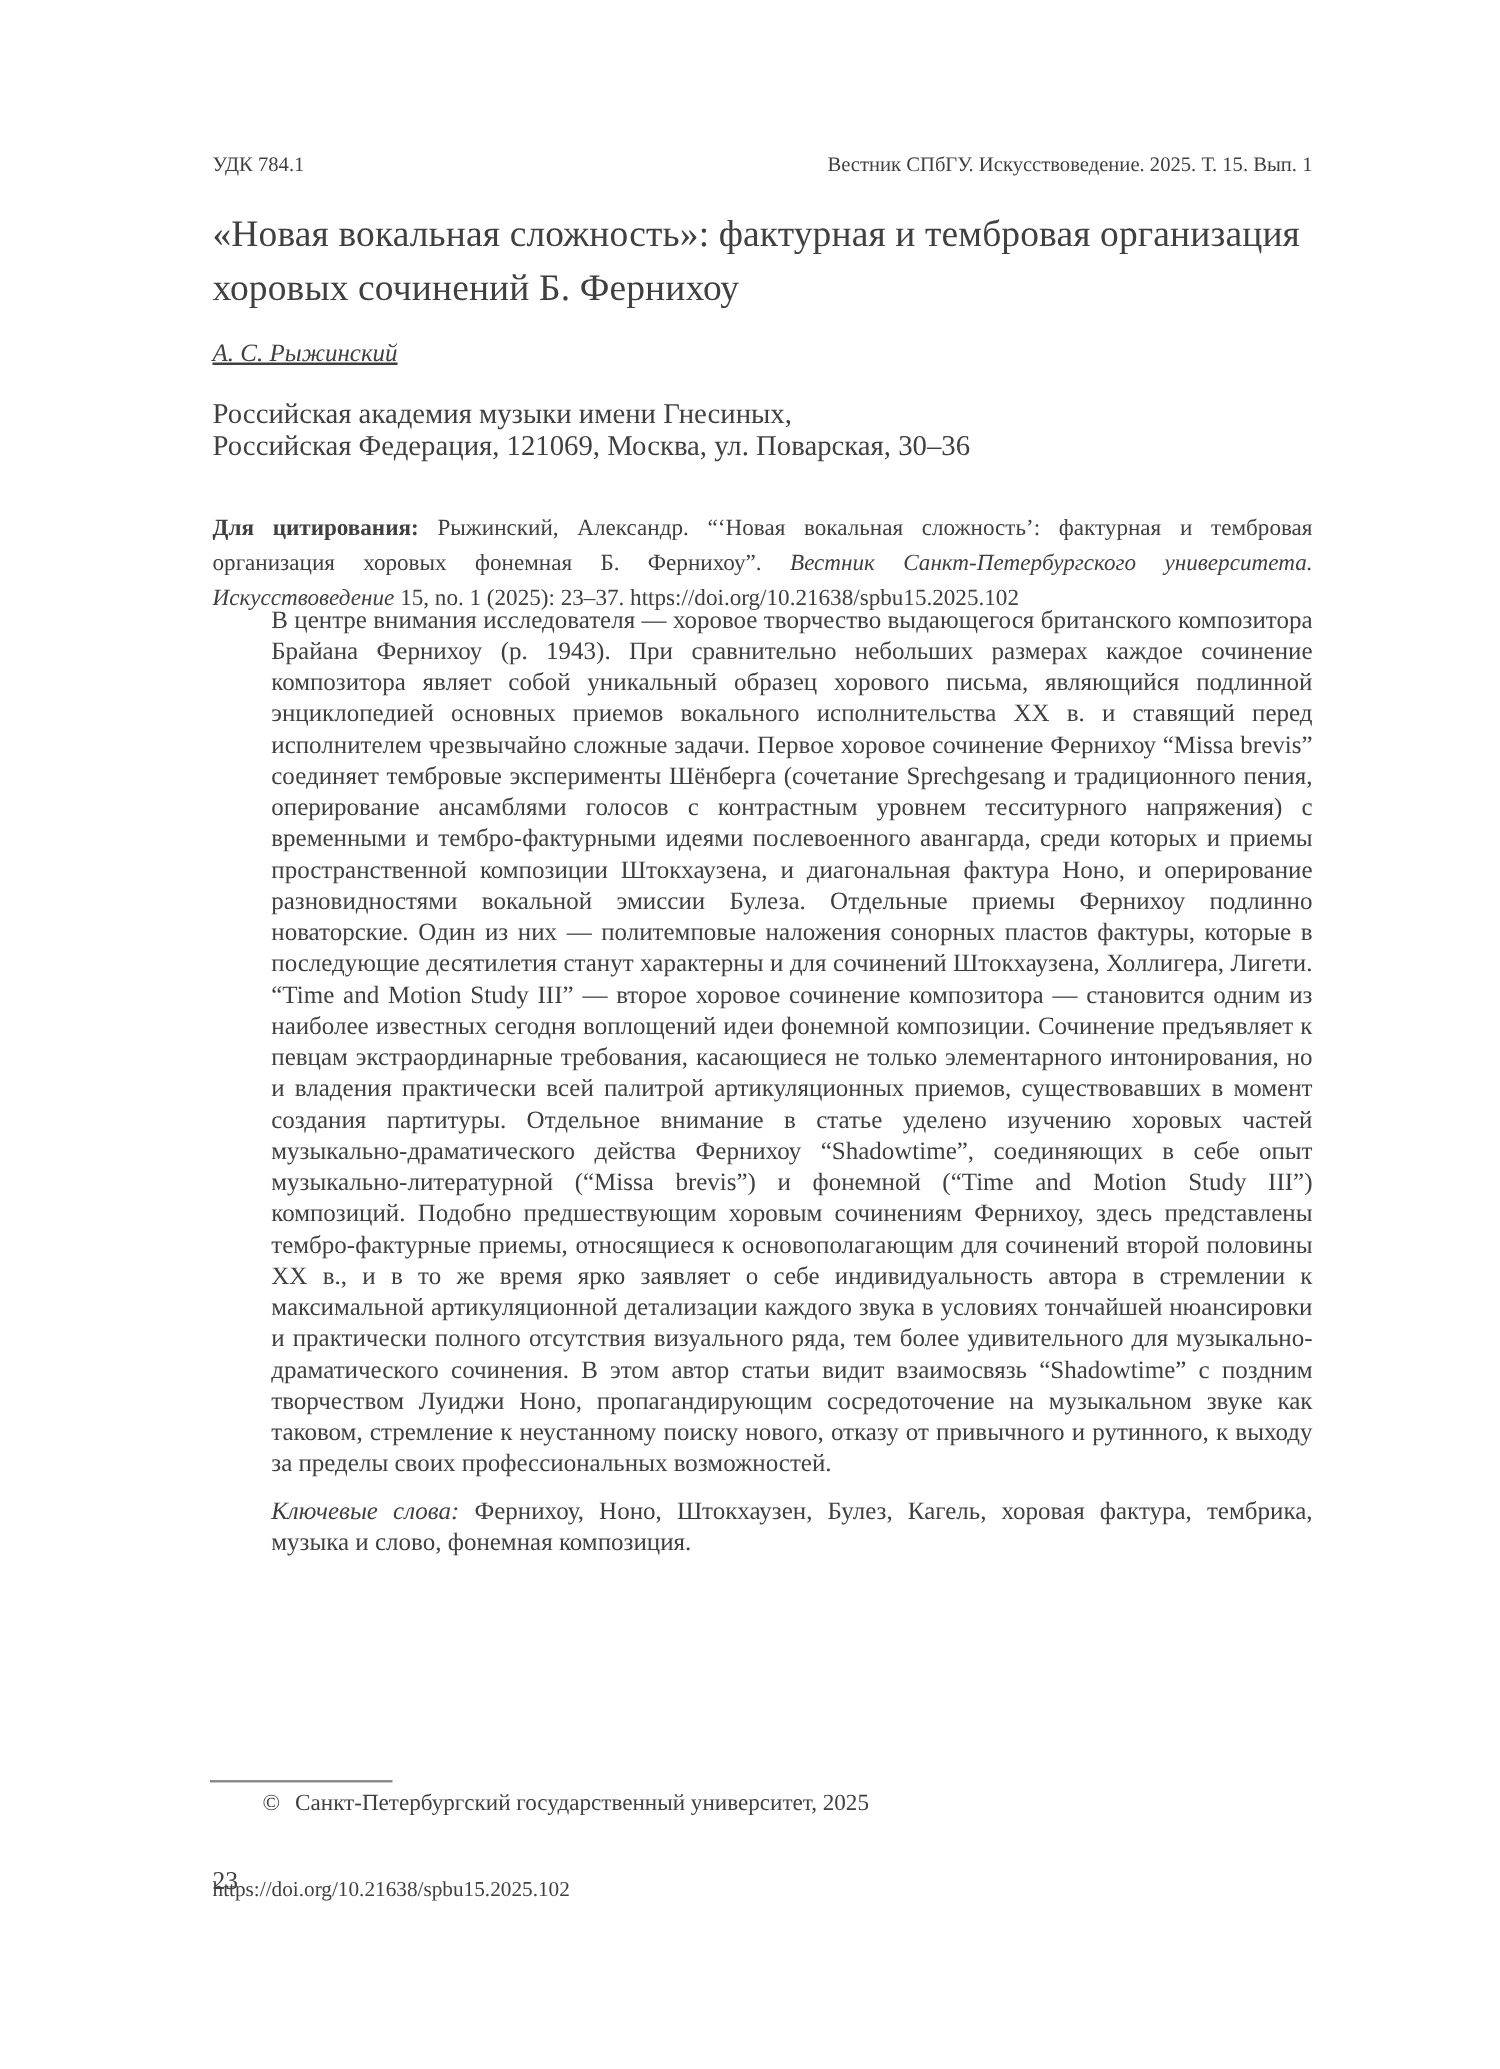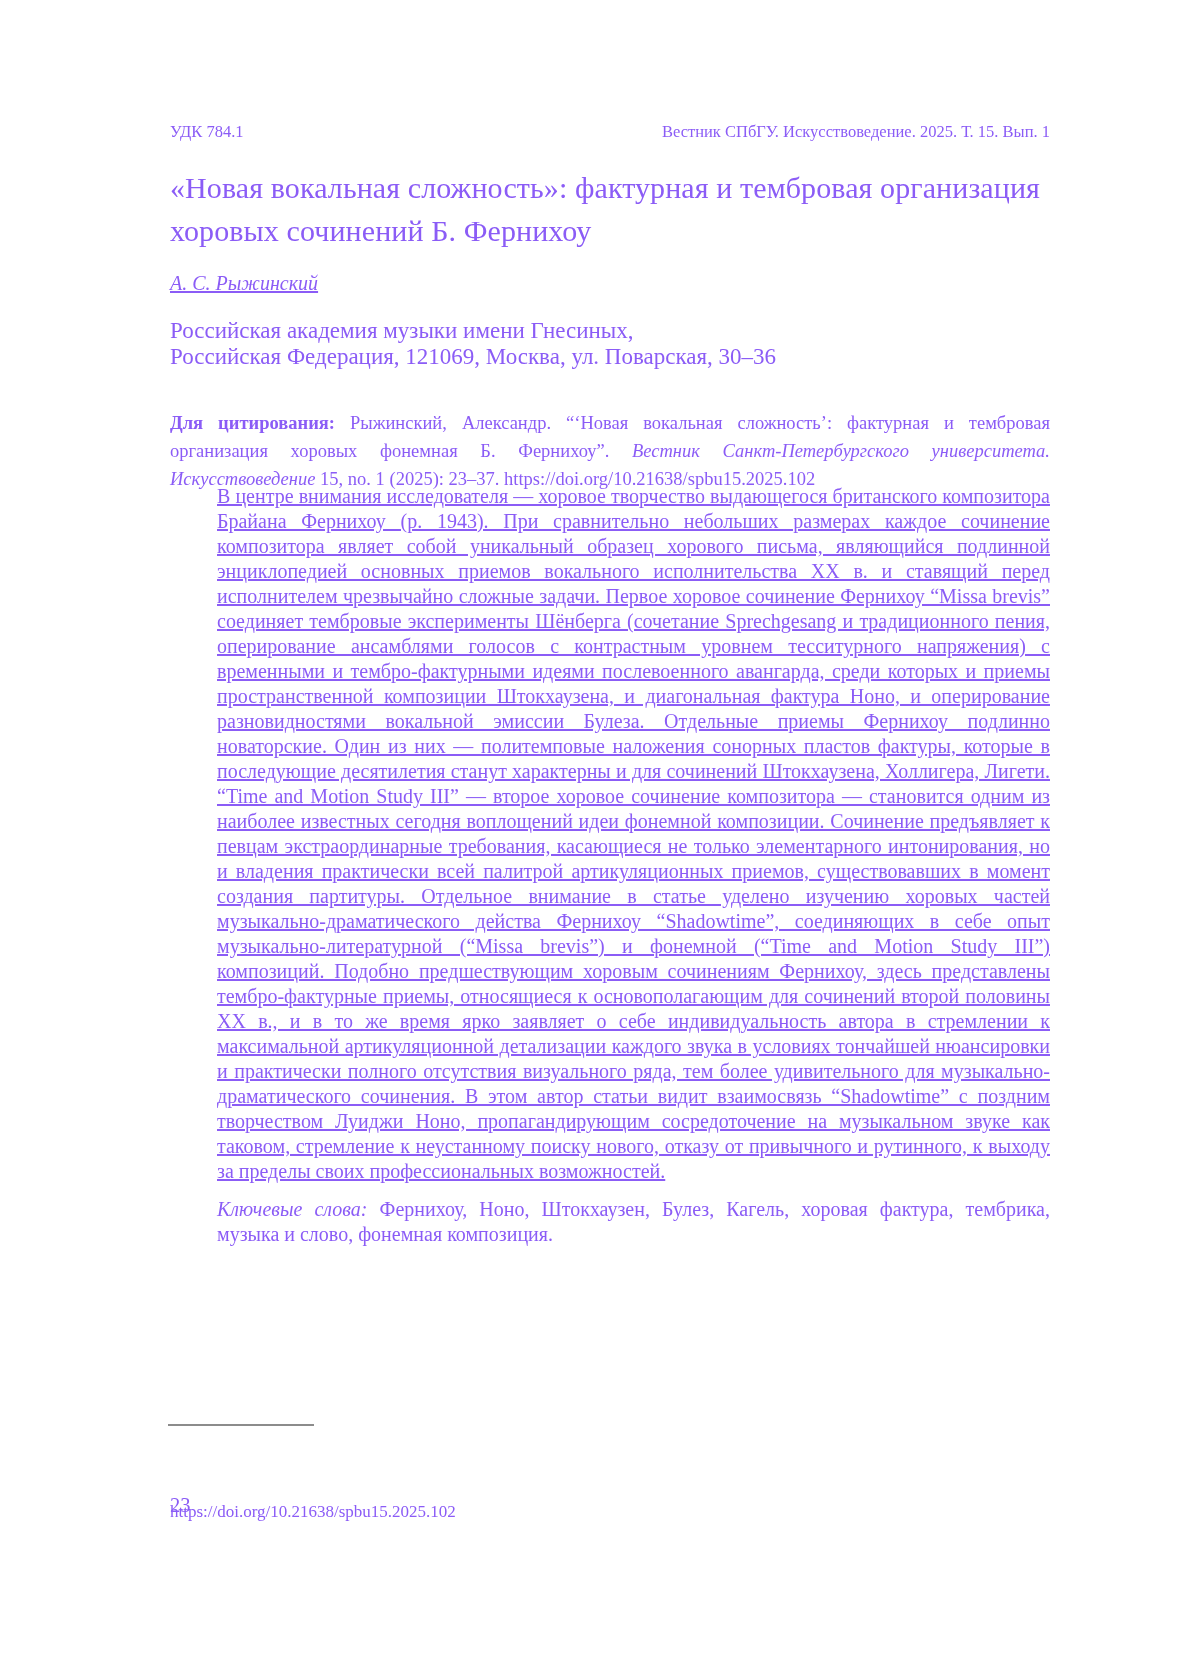--- a/index.html
+++ b/index.html
@@ -6,21 +6,21 @@
     margin: 0;
     padding: 0;
     background: #e8e8e8;
   }
   .page {
     position: relative;
     width: 1200px;
     height: 1655px;
     margin: 0 auto;
     background: #ffffff;
-    color: #8b5cf6;
+    color: #404040;
     font-family: "Liberation Serif", "DejaVu Serif", serif;
     overflow: hidden;
   }
   .content-block {
     position: absolute;
     left: 170px;
     width: 880px;
   }
   .page-header {
     top: 122px;
@@ -59,21 +59,20 @@
   .abstract-wrap {
     top: 484px;
     left: 217px;
     width: 833px;
   }
   .abstract-text {
     margin: 0;
     font-size: 20px;
     line-height: 25px;
     text-align: justify;
-    text-decoration: underline;
   }
   .keywords {
     margin: 13px 0 0 0;
     font-size: 20px;
     line-height: 25px;
     text-align: justify;
   }
   .keywords .kw-label { font-style: italic; }
   .footnote-rule {
     position: absolute;
@@ -130,20 +129,23 @@
 
   <div class="abstract-wrap content-block">
     <p class="abstract-text">В центре внимания исследователя — хоровое творчество выдающегося британского композитора Брайана Фернихоу (р. 1943). При сравнительно небольших размерах каждое сочинение композитора являет собой уникальный образец хорового письма, являющийся подлинной энциклопедией основных приемов вокального исполнительства XX в. и ставящий перед исполнителем чрезвычайно сложные задачи. Первое хоровое сочинение Фернихоу “Missa brevis” соединяет тембровые эксперименты Шёнберга (сочетание Sprechgesang и традиционного пения, оперирование ансамблями голосов с контрастным уровнем тесситурного напряжения) с временными и тембро-фактурными идеями послевоенного авангарда, среди которых и приемы пространственной композиции Штокхаузена, и диагональная фактура Ноно, и оперирование разновидностями вокальной эмиссии Булеза. Отдельные приемы Фернихоу подлинно новаторские. Один из них — политемповые наложения сонорных пластов фактуры, которые в последующие десятилетия станут характерны и для сочинений Штокхаузена, Холлигера, Лигети. “Time and Motion Study III” — второе хоровое сочинение композитора — становится одним из наиболее известных сегодня воплощений идеи фонемной композиции. Сочинение предъявляет к певцам экстраординарные требования, касающиеся не только элементарного интонирования, но и владения практически всей палитрой артикуляционных приемов, существовавших в момент создания партитуры. Отдельное внимание в статье уделено изучению хоровых частей музыкально-драматического действа Фернихоу “Shadowtime”, соединяющих в себе опыт музыкально-литературной (“Missa brevis”) и фонемной (“Time and Motion Study III”) композиций. Подобно предшествующим хоровым сочинениям Фернихоу, здесь представлены тембро-фактурные приемы, относящиеся к основополагающим для сочинений второй половины XX в., и в то же время ярко заявляет о себе индивидуальность автора в стремлении к максимальной артикуляционной детализации каждого звука в условиях тончайшей нюансировки и практически полного отсутствия визуального ряда, тем более удивительного для музыкально-драматического сочинения. В этом автор статьи видит взаимосвязь “Shadowtime” с поздним творчеством Луиджи Ноно, пропагандирующим сосредоточение на музыкальном звуке как таковом, стремление к неустанному поиску нового, отказу от привычного и рутинного, к выходу за пределы своих профессиональных возможностей.</p>
     <p class="keywords">
       <span class="kw-label">Ключевые слова:</span><span> Фернихоу, Ноно, Штокхаузен, Булез, Кагель, хоровая фактура, тембрика, музыка и слово, фонемная композиция.</span>
     </p>
   </div>
 
   <div class="footnote-rule"></div>
 
+  <div class="content-block copyright-line">
+    <span class="copyright-symbol">©</span><span>Санкт-Петербургский государственный университет, 2025</span>
+  </div>
 
   <div class="content-block footer-doi">
     <span class="plain-link">https://doi.org/10.21638/spbu15.2025.102</span>
   </div>
 
   <div class="content-block page-number">23</div>
 
 </div>
 
 </body></html>

